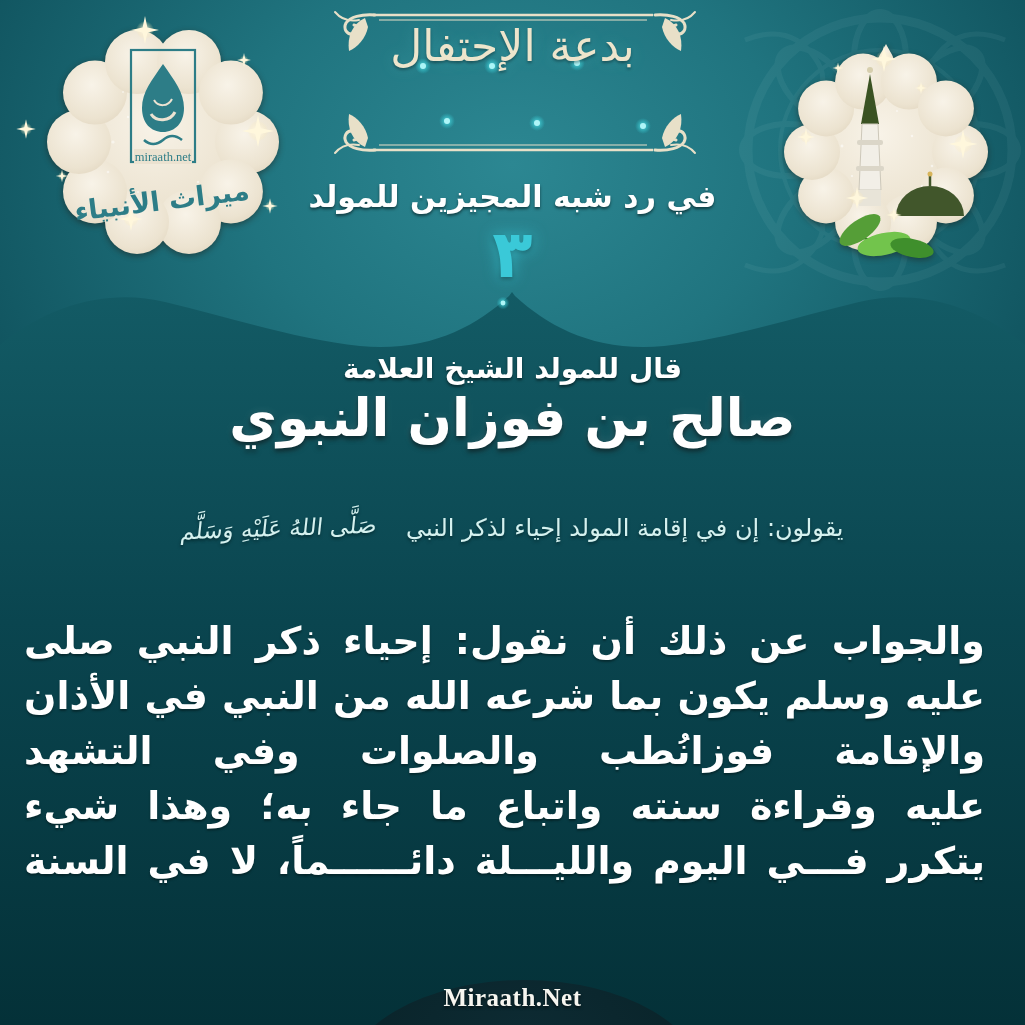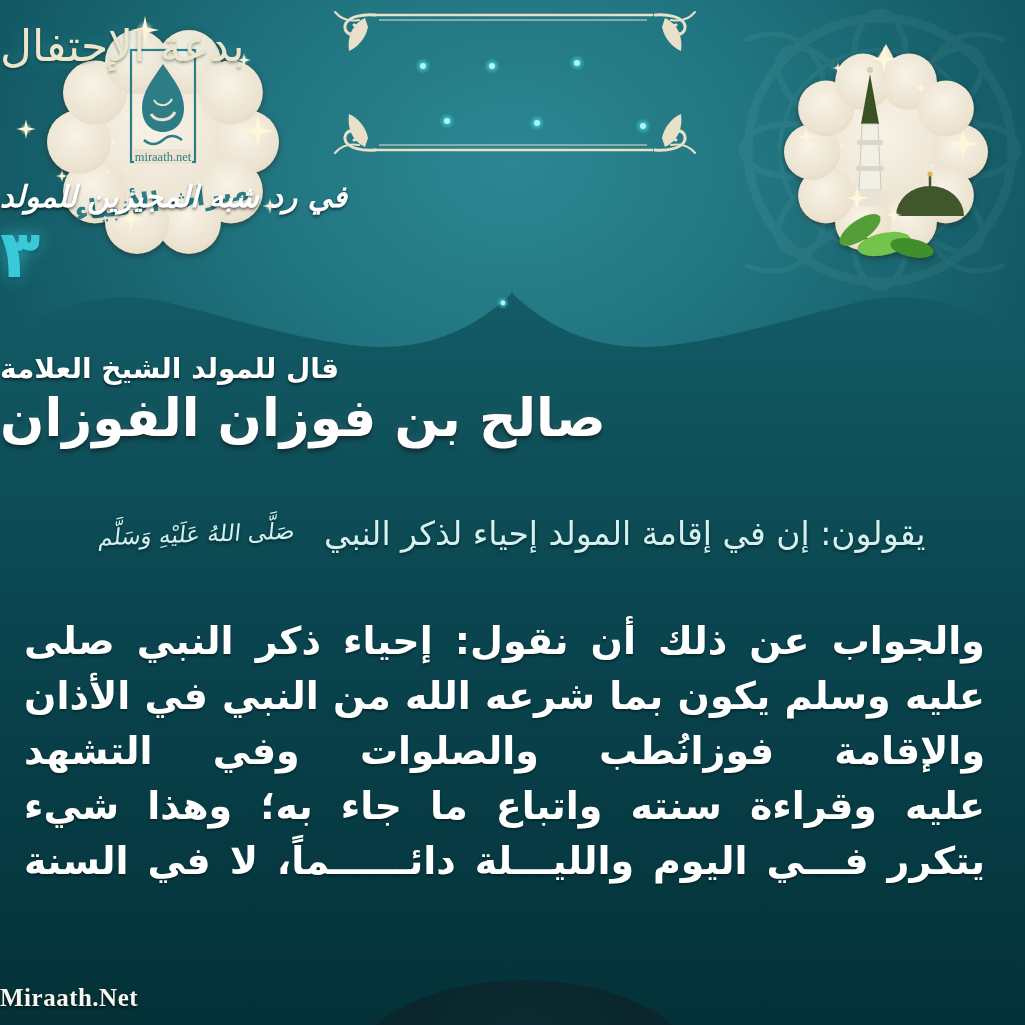--- a/index.html
+++ b/index.html
@@ -6,35 +6,35 @@
   #canvas{
     position:relative;width:1025px;height:1025px;overflow:hidden;
     background:radial-gradient(ellipse 120% 95% at 50% 16%,
       #2c8792 0%, #20747f 22%, #115560 46%, #074onormal 0%, #07414b 68%, #032f37 100%);
     
   }
   #canvas{background:radial-gradient(ellipse 120% 95% at 50% 16%,
       #2c8792 0%, #20747f 22%, #115560 46%, #07414b 68%, #032f37 100%);}
   .abs{position:absolute;}
   .ar{font-family:"DejaVu Sans",sans-serif;direction:rtl;}
-  .ctr{width:100%;text-align:left;}
+  .ctr{width:100%;text-align:center;}
 
   
   .title-line{color:#ede5cc;font-size:44px;font-weight:normal;white-space:nowrap;
     text-shadow:0 0 16px rgba(110,235,235,.22), 0 2px 3px rgba(0,0,0,.35);}
   .series{color:#ffffff;font-size:30px;font-weight:bold;white-space:nowrap;
-    text-shadow:0 2px 3px rgba(0,0,0,.5);font-style:italic;}
+    text-shadow:0 2px 3px rgba(0,0,0,.5);}
   .number{color:#3ac9d8;font-size:66px;line-height:1;font-weight:bold;
     text-shadow:0 0 16px rgba(58,201,216,.75),0 2px 4px rgba(0,0,0,.4);}
   .intro{color:#ffffff;font-size:28px;font-weight:bold;white-space:nowrap;
     text-shadow:0 2px 3px rgba(0,0,0,.5);}
   .sheikh{color:#ffffff;font-size:52px;font-weight:bold;white-space:nowrap;
     text-shadow:0 3px 5px rgba(0,0,0,.55),0 0 10px rgba(255,255,255,.12);}
   .claim-row{display:flex;justify-content:center;align-items:center;gap:18px;width:100%;}
-  .claim{color:#d5f1ef;font-size:33px;white-space:nowrap;
+  .claim{color:#d5f1ef;font-size:24px;white-space:nowrap;
     text-shadow:0 2px 3px rgba(2,30,33,.6);margin-left:11px;}
   .salutation{color:#d5f1ef;font-size:23px;white-space:nowrap;
     transform:skewX(-8deg) rotate(-2deg);
     text-shadow:0 2px 3px rgba(2,30,33,.6);}
   .body-wrap{left:24px;right:40px;}
   .body-line{color:#ffffff;font-size:38px;font-weight:bold;height:55px;line-height:55px;
     text-align:justify;text-align-last:justify;overflow:hidden;
     text-shadow:0 2px 2px rgba(3,25,28,.55);}
   .footer-name{color:#f7f6f0;font-family:"Liberation Serif","DejaVu Serif",serif;
     font-weight:bold;font-size:25px;letter-spacing:.5px;
@@ -241,21 +241,21 @@
   </svg>
 
   <div class="abs ctr ar title-line" style="top:20px">بدعة الإحتفال</div>
 
   <div class="abs ctr ar series" style="top:179px">في رد شبه المجيزين للمولد</div>
 
   <div class="abs ctr ar number" style="top:222px">٣</div>
 
   <div class="abs ctr ar intro" style="top:352px">قال للمولد الشيخ العلامة</div>
 
-  <div class="abs ctr ar sheikh" style="top:388px">صالح بن فوزان الفوزان</div>
+  <div class="abs ctr ar sheikh" style="top:388px">صالح بن فوزان النبوي</div>
 
   <div class="abs ar claim-row" style="top:514px">
     <span class="claim">يقولون: إن في إقامة المولد إحياء لذكر النبي</span>
     <span class="salutation">صَلَّى اللهُ عَلَيْهِ وَسَلَّم</span>
   </div>
 
   <div class="abs ar body-wrap" style="top:614px">
     <div class="body-line">والجواب عن ذلك أن نقول: إحياء ذكر النبي صلى الله</div>
     <div class="body-line">عليه وسلم يكون بما شرعه الله من النبي في الأذان</div>
     <div class="body-line">والإقامة فوزانُطب والصلوات وفي التشهد والصـــلاة</div>

